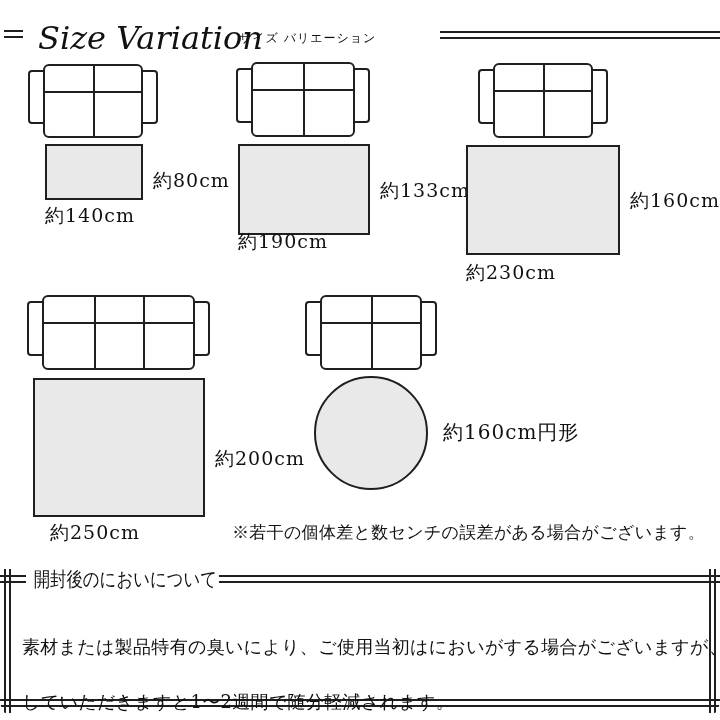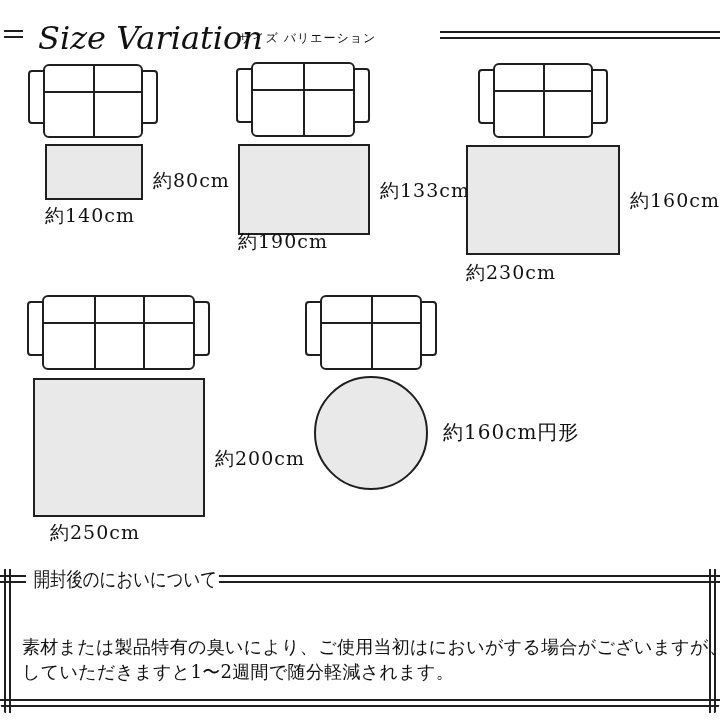--- a/index.html
+++ b/index.html
@@ -161,25 +161,26 @@
       <div class="arm arm-r"></div>
       <div class="body">
         <div class="vdiv" style="left:50%;"></div>
         <div class="hdiv"></div>
       </div>
     </div>
     <div class="rug round" style="left:314px; top:376px; width:114px; height:114px;"></div>
     <div class="dim" style="left:443px; top:422px; font-size:20px;text-align:center;">約160cm円形</div>
   </div>
 
+  <div class="note">※若干の個体差と数センチの誤差がある場合がございます。</div>
 
   <div class="dline-v" style="left:4px;  top:569px; height:144px;"></div>
   <div class="dline-v" style="left:709px; top:569px; height:144px;"></div>
   <div class="dline-h" style="left:0px; top:575px; width:26px;"></div>
   <div class="dline-h" style="left:196px; top:575px; width:524px;"></div>
   <div class="dline-h" style="left:0px; top:699px; width:720px;"></div>
 
   <div class="odor-heading">開封後のにおいについて</div>
 
   <div class="odor-line" style="top:611px;">素材または製品特有の臭いにより、ご使用当初はにおいがする場合がございますが、</div>
-  <div class="odor-line" style="top:636px;">していただきますと1〜2週間で随分軽減されます。</div>
+  <div class="odor-line" style="top:666px;">していただきますと1〜2週間で随分軽減されます。</div>
 
 </div>
 
 </body></html>

